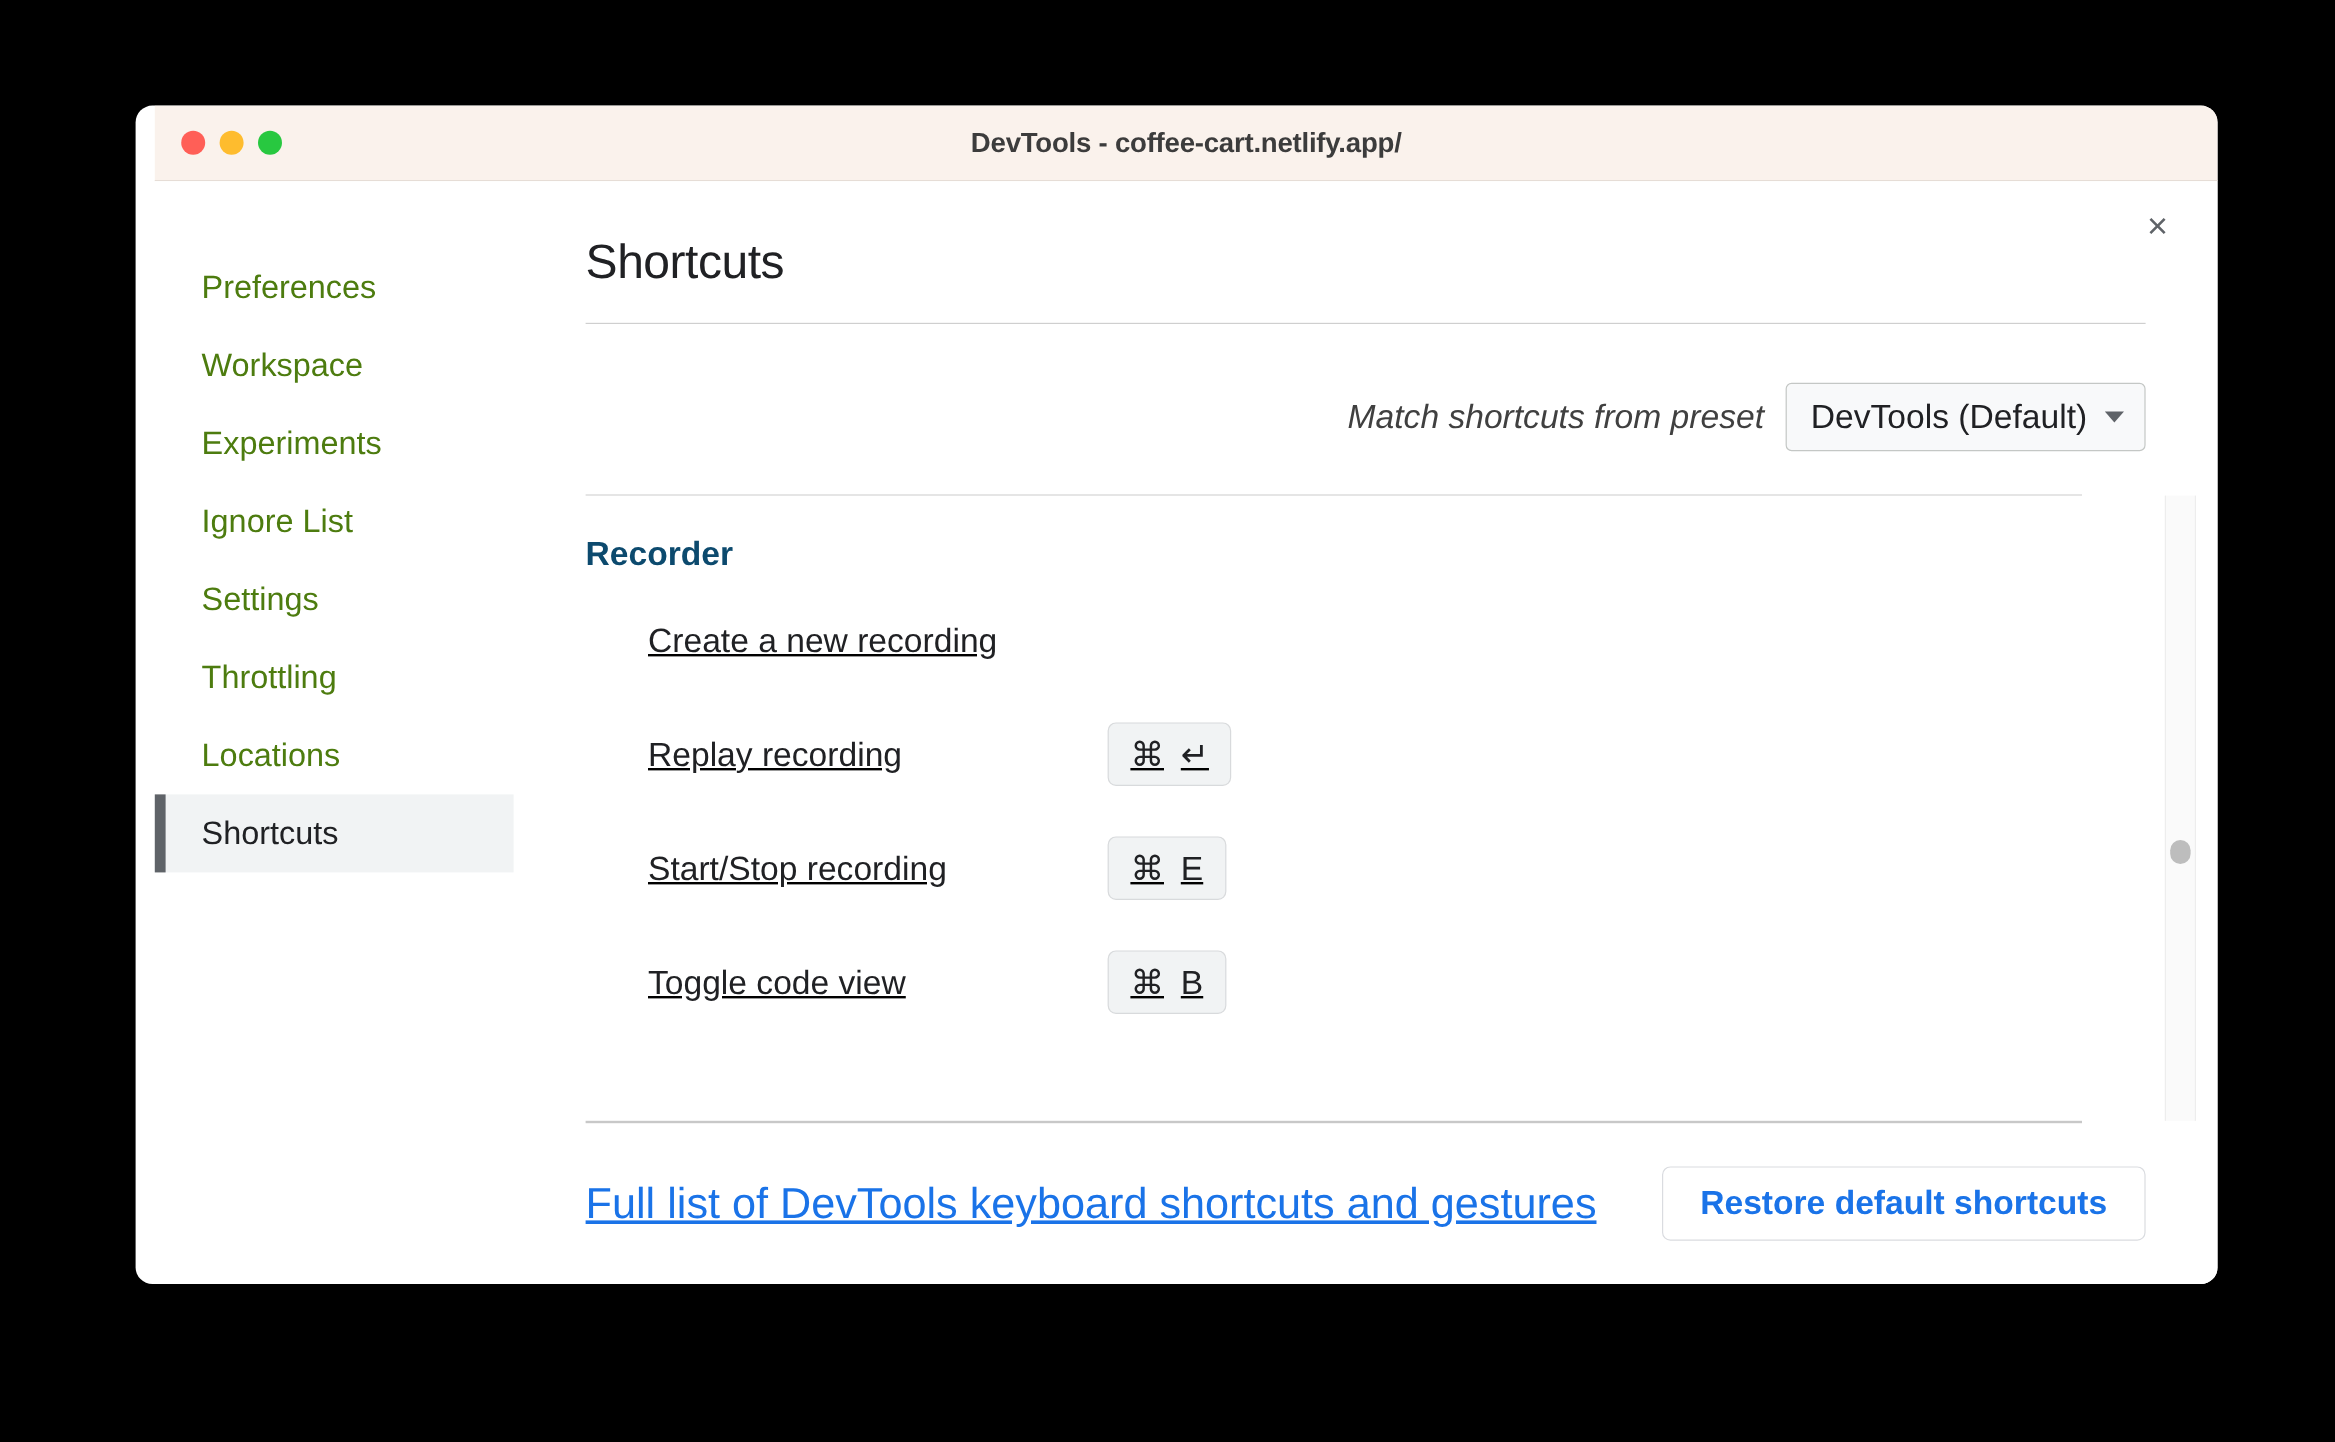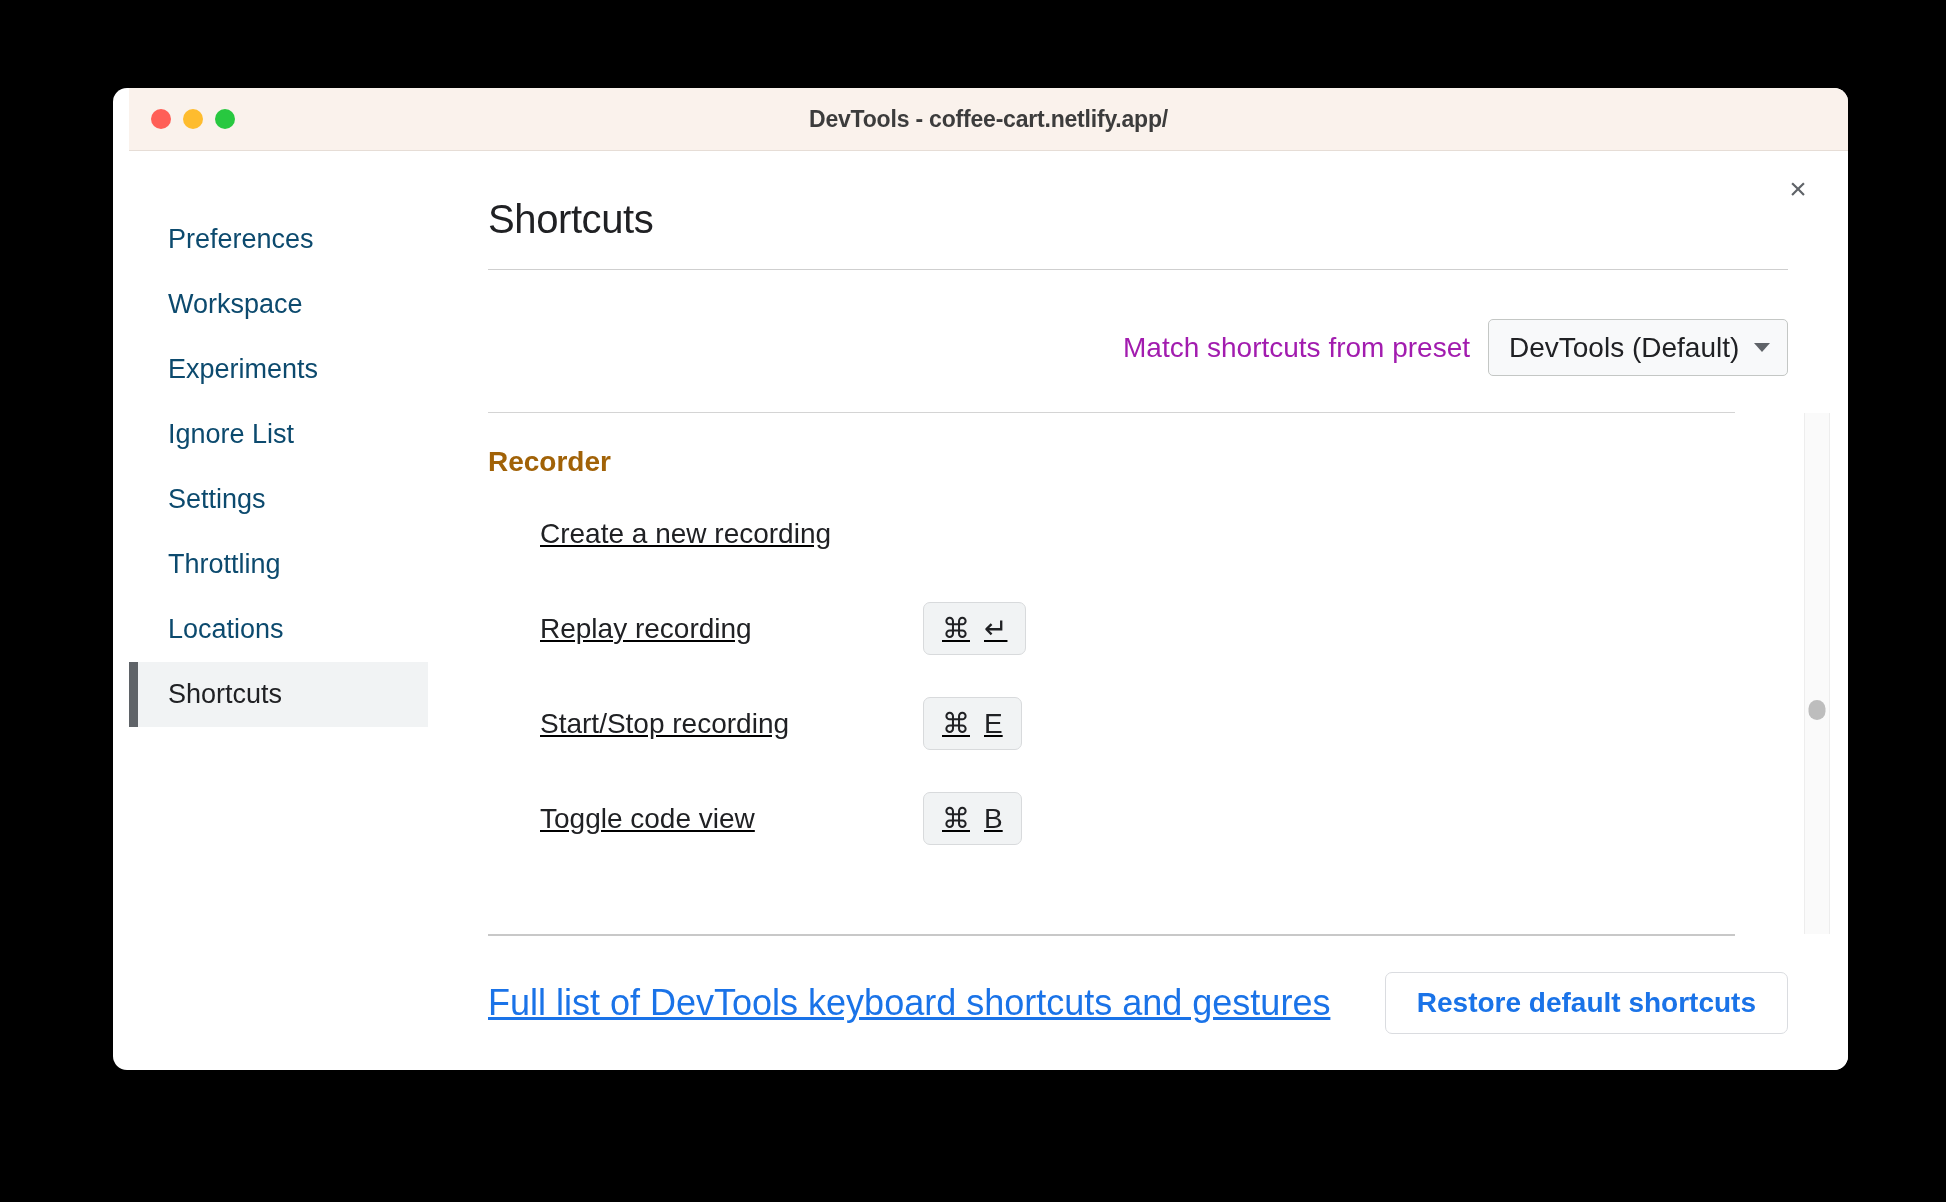--- a/index.html
+++ b/index.html
@@ -92,21 +92,21 @@
     font-weight: normal;
   }
 
   .nav-item {
     position: relative;
     height: 65px;
     display: flex;
     align-items: center;
     padding-left: 39px;
     font-size: 27px;
-    color: #0c4a6e;
+    color: #4d7c0f;
     box-sizing: border-box;
     cursor: default;
   }
 
   .nav-item.selected {
     background: #f1f3f4;
     color: #202124;
   }
   .nav-item.selected::before {
     content: "";
@@ -157,21 +157,22 @@
 
   .preset-row {
     display: flex;
     align-items: center;
     justify-content: flex-end;
     gap: 18px;
     padding: 49px 60px 0 60px;
   }
   .preset-label {
     font-size: 28px;
-    color: #a21caf;
+    color: #404040;
+    font-style: italic;
   }
   .preset-select {
     display: flex;
     align-items: center;
     justify-content: space-between;
     min-width: 300px;
     height: 57px;
     box-sizing: border-box;
     padding: 0 17px 0 20px;
     background: #f8f9fa;
@@ -213,21 +214,21 @@
 
   .shortcut-list {
     position: absolute;
     left: 60px; right: 113px; top: 1px; bottom: 2px;
     overflow: hidden;
   }
 
   .group-title {
     font-size: 28px;
     font-weight: bold;
-    color: #a16207;
+    color: #0c4a6e;
     margin-top: 33px;
     margin-bottom: 8px;
   }
 
   .shortcut-row {
     display: flex;
     align-items: center;
     height: 95px;
     text-decoration: underline;
   }

